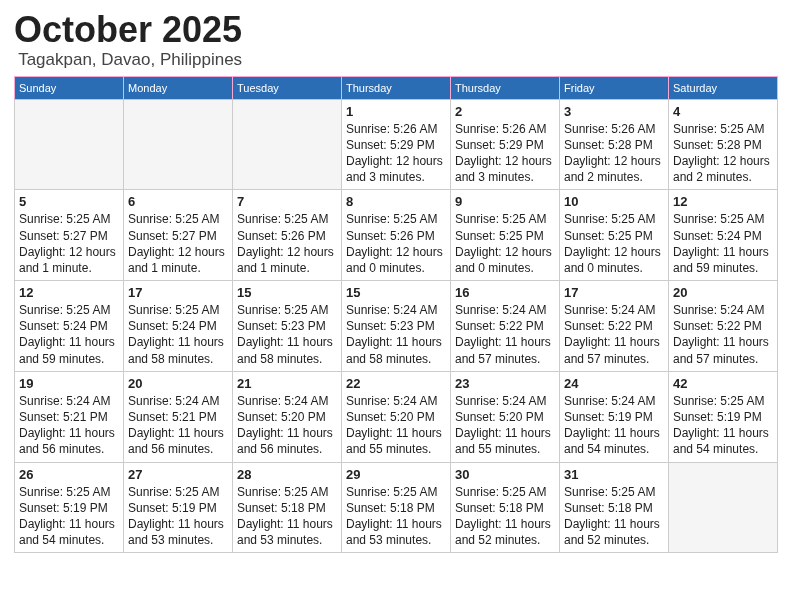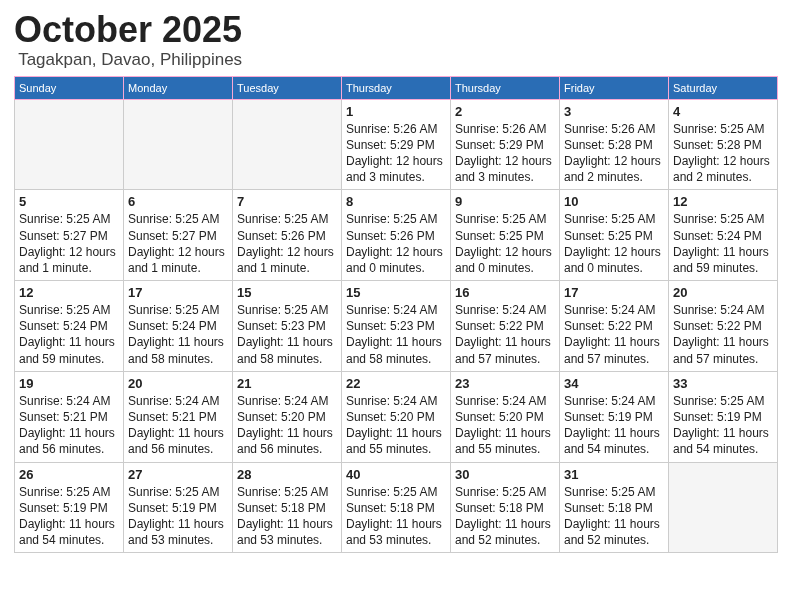--- a/index.html
+++ b/index.html
@@ -211,43 +211,43 @@
           </td>
           <td>
             <span class="day-number">22</span>
             <div class="cell-text">Sunrise: 5:24 AM<br>Sunset: 5:20 PM<br>Daylight: 11 hours<br>and 55 minutes.</div>
           </td>
           <td>
             <span class="day-number">23</span>
             <div class="cell-text">Sunrise: 5:24 AM<br>Sunset: 5:20 PM<br>Daylight: 11 hours<br>and 55 minutes.</div>
           </td>
           <td>
-            <span class="day-number">34</span>
+            <span class="day-number">24</span>
             <div class="cell-text">Sunrise: 5:24 AM<br>Sunset: 5:19 PM<br>Daylight: 11 hours<br>and 54 minutes.</div>
           </td>
           <td>
-            <span class="day-number">33</span>
+            <span class="day-number">42</span>
             <div class="cell-text">Sunrise: 5:25 AM<br>Sunset: 5:19 PM<br>Daylight: 11 hours<br>and 54 minutes.</div>
           </td>
         </tr>
         <tr>
           <td>
             <span class="day-number">26</span>
             <div class="cell-text">Sunrise: 5:25 AM<br>Sunset: 5:19 PM<br>Daylight: 11 hours<br>and 54 minutes.</div>
           </td>
           <td>
             <span class="day-number">27</span>
             <div class="cell-text">Sunrise: 5:25 AM<br>Sunset: 5:19 PM<br>Daylight: 11 hours<br>and 53 minutes.</div>
           </td>
           <td>
             <span class="day-number">28</span>
             <div class="cell-text">Sunrise: 5:25 AM<br>Sunset: 5:18 PM<br>Daylight: 11 hours<br>and 53 minutes.</div>
           </td>
           <td>
-            <span class="day-number">40</span>
+            <span class="day-number">29</span>
             <div class="cell-text">Sunrise: 5:25 AM<br>Sunset: 5:18 PM<br>Daylight: 11 hours<br>and 53 minutes.</div>
           </td>
           <td>
             <span class="day-number">30</span>
             <div class="cell-text">Sunrise: 5:25 AM<br>Sunset: 5:18 PM<br>Daylight: 11 hours<br>and 52 minutes.</div>
           </td>
           <td>
             <span class="day-number">31</span>
             <div class="cell-text">Sunrise: 5:25 AM<br>Sunset: 5:18 PM<br>Daylight: 11 hours<br>and 52 minutes.</div>
           </td>

